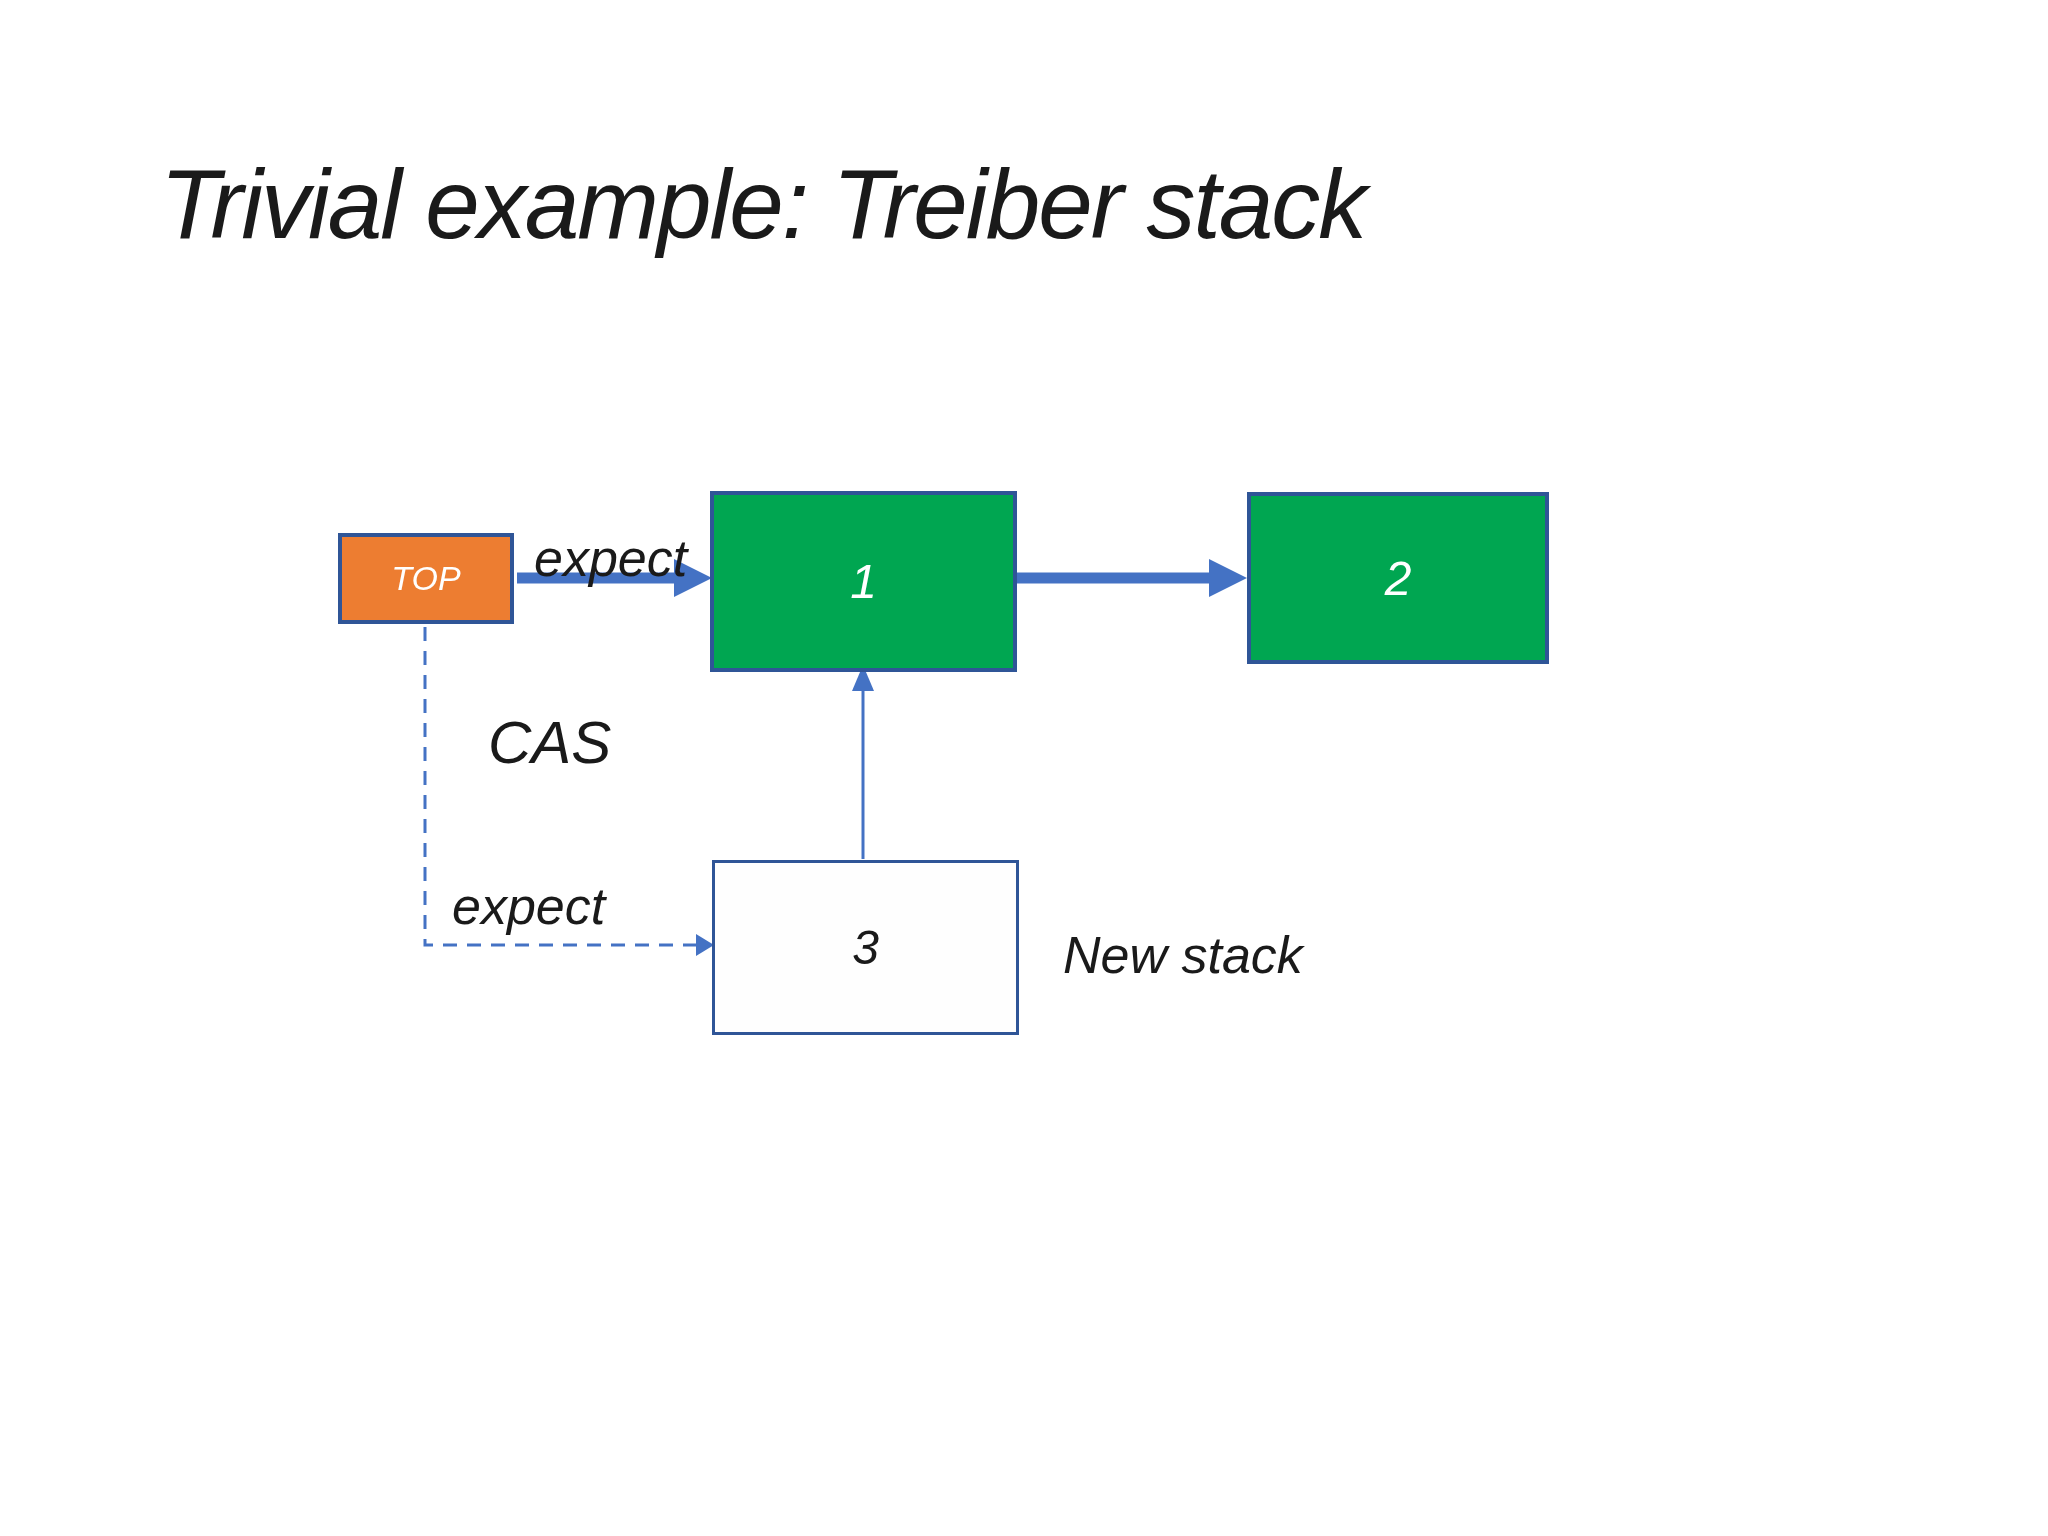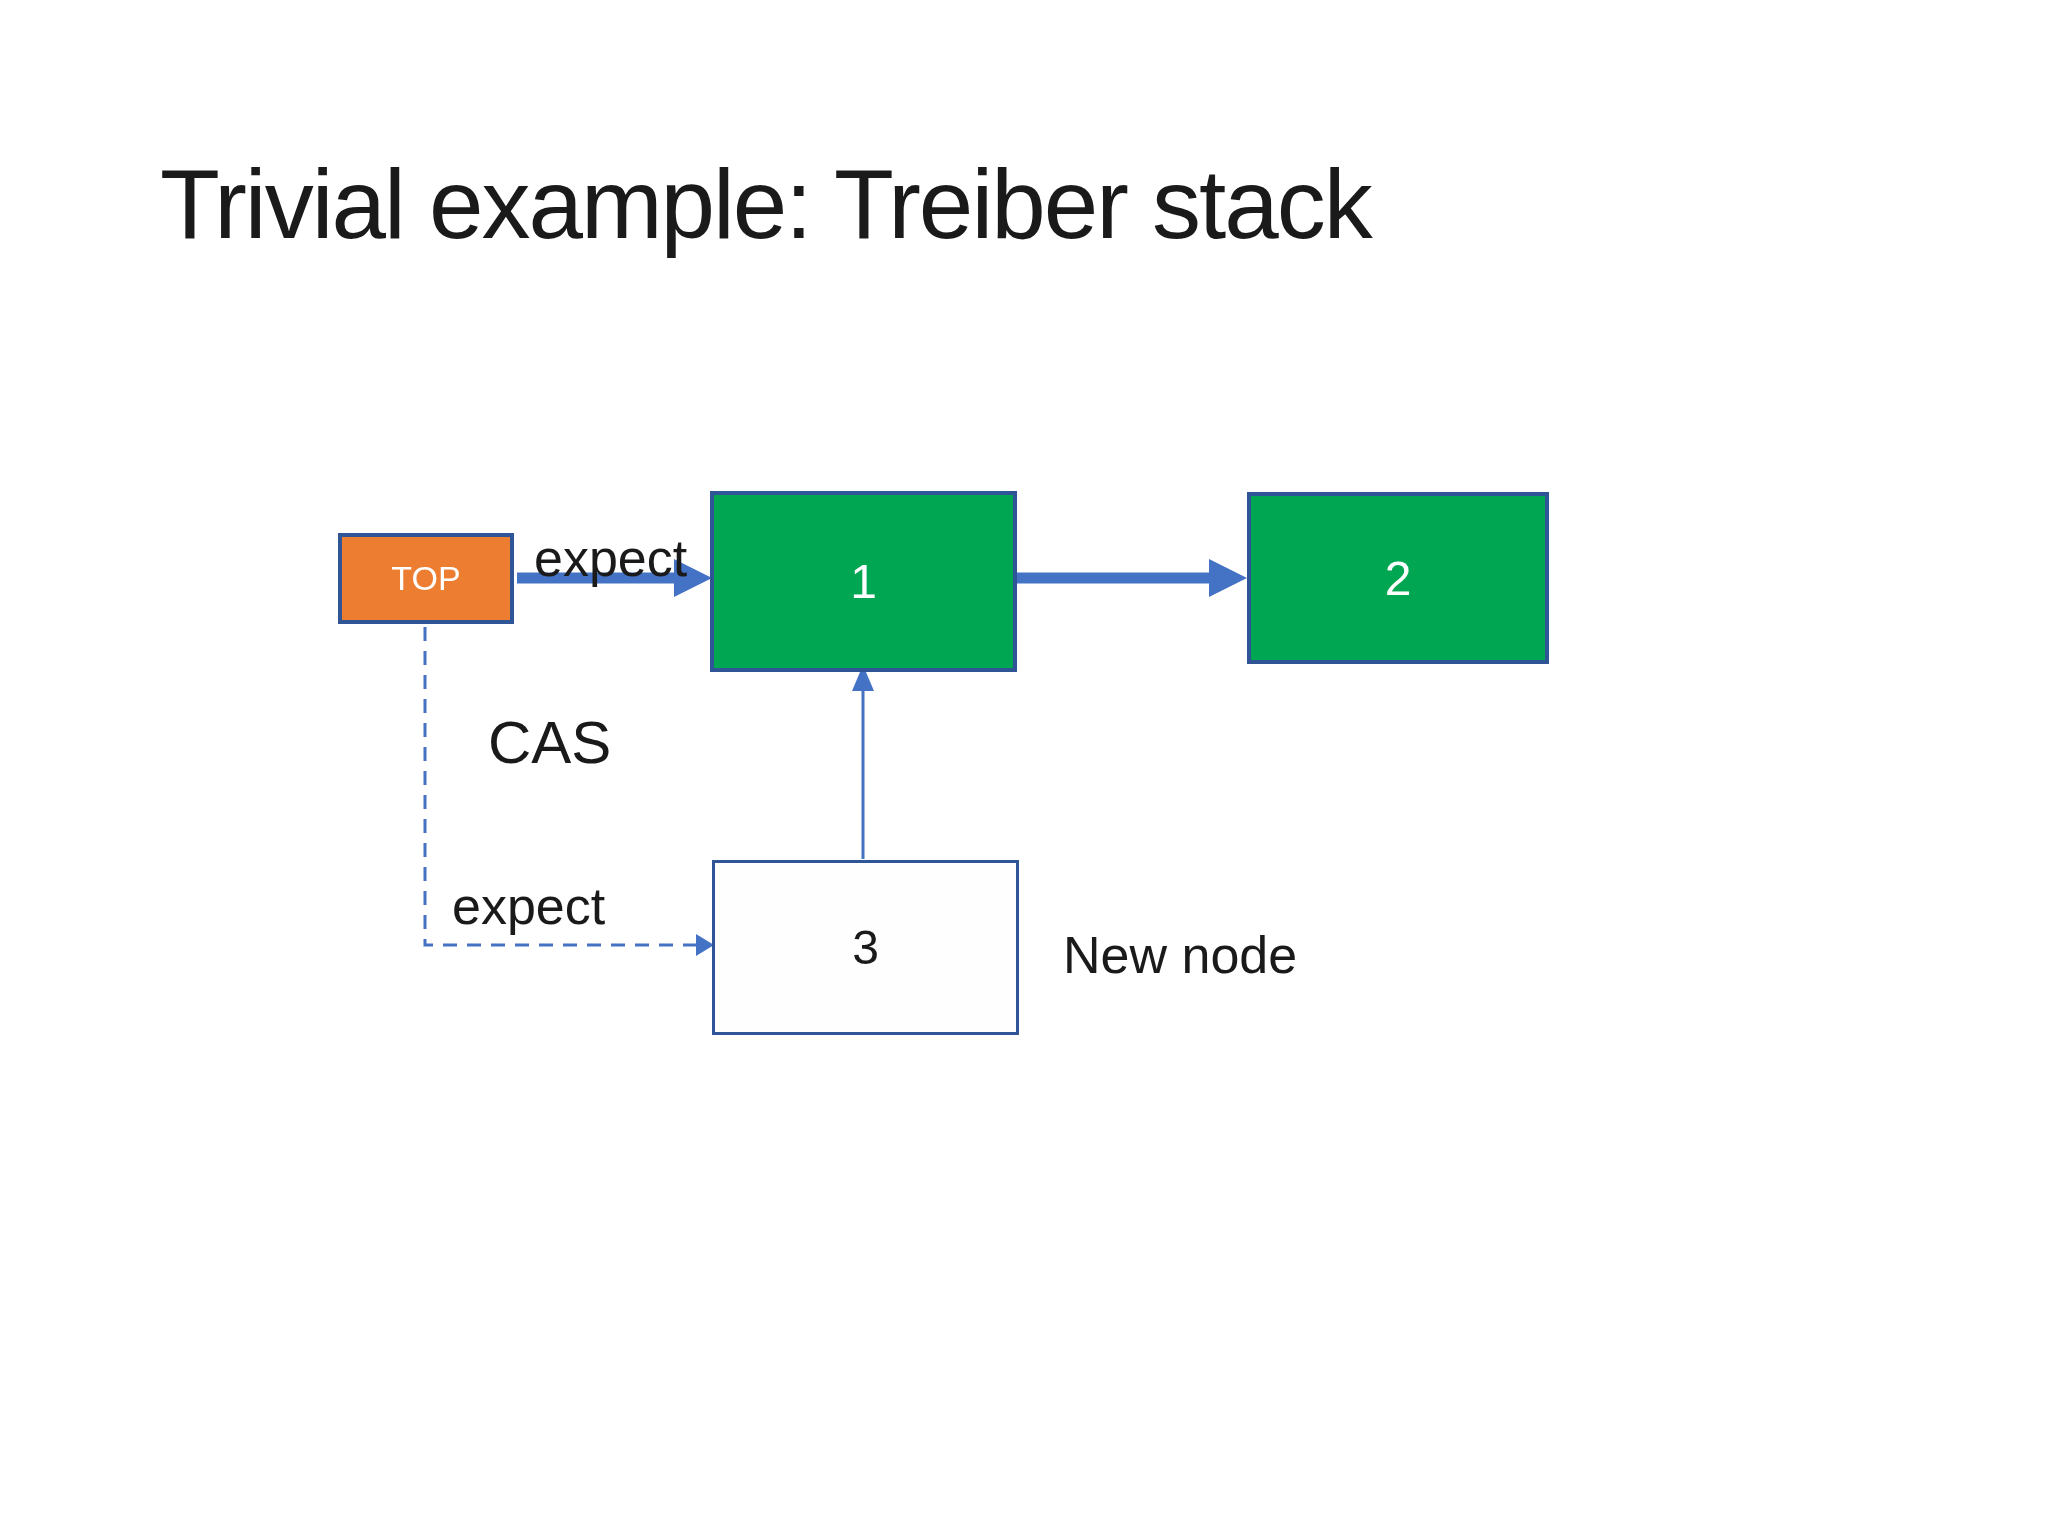--- a/index.html
+++ b/index.html
@@ -17,20 +17,21 @@
   body {
     background: var(--slide-bg);
     font-family: "Liberation Sans", "DejaVu Sans", sans-serif;
     color: var(--label-text);
   }
   .slide {
     position: relative;
     width: 1624px;
     height: 1536px;
     background: var(--slide-bg);
+    font-style: italic;
   }
   .slide-title {
     position: absolute;
     left: 160px;
     top: 148px;
     font-size: 98px;
     font-weight: 400;
     letter-spacing: -2px;
     color: var(--title-text);
     white-space: nowrap;
@@ -119,15 +120,15 @@
     <span>2</span>
   </div>
 
   <div class="box node-new">
     <span>3</span>
   </div>
 
   <span class="diagram-label label-expect">expect</span>
   <span class="diagram-label label-cas">CAS</span>
   <span class="diagram-label label-update">expect</span>
-  <span class="diagram-label label-newnode">New node</span>
+  <span class="diagram-label label-newnode">New stack</span>
 
 </div>
 
 </body></html>

